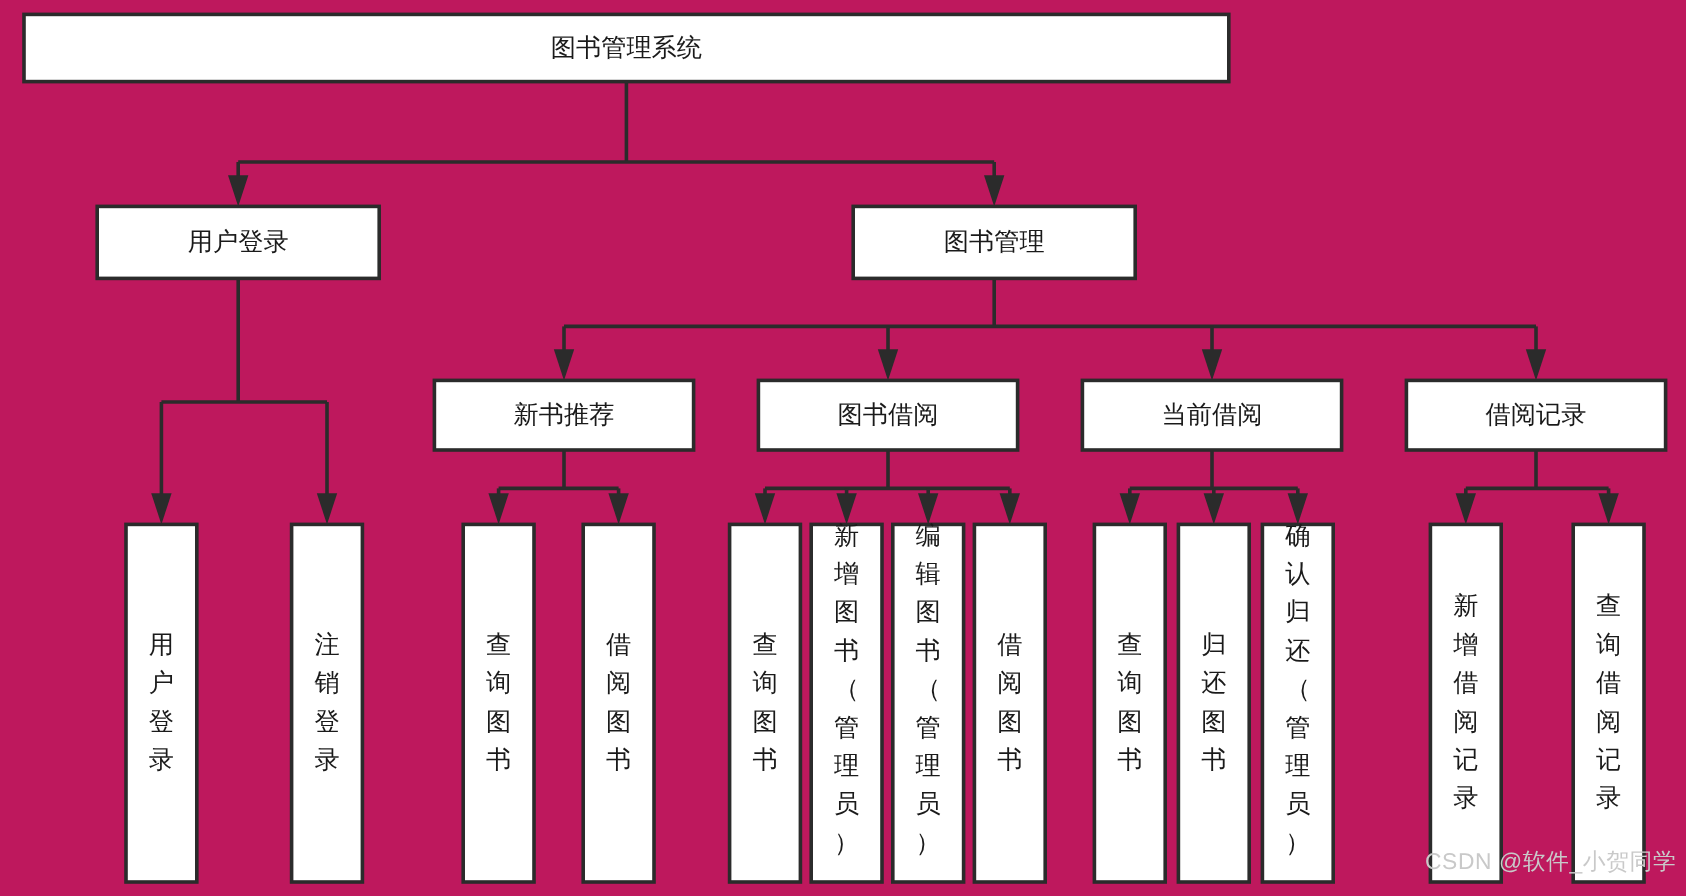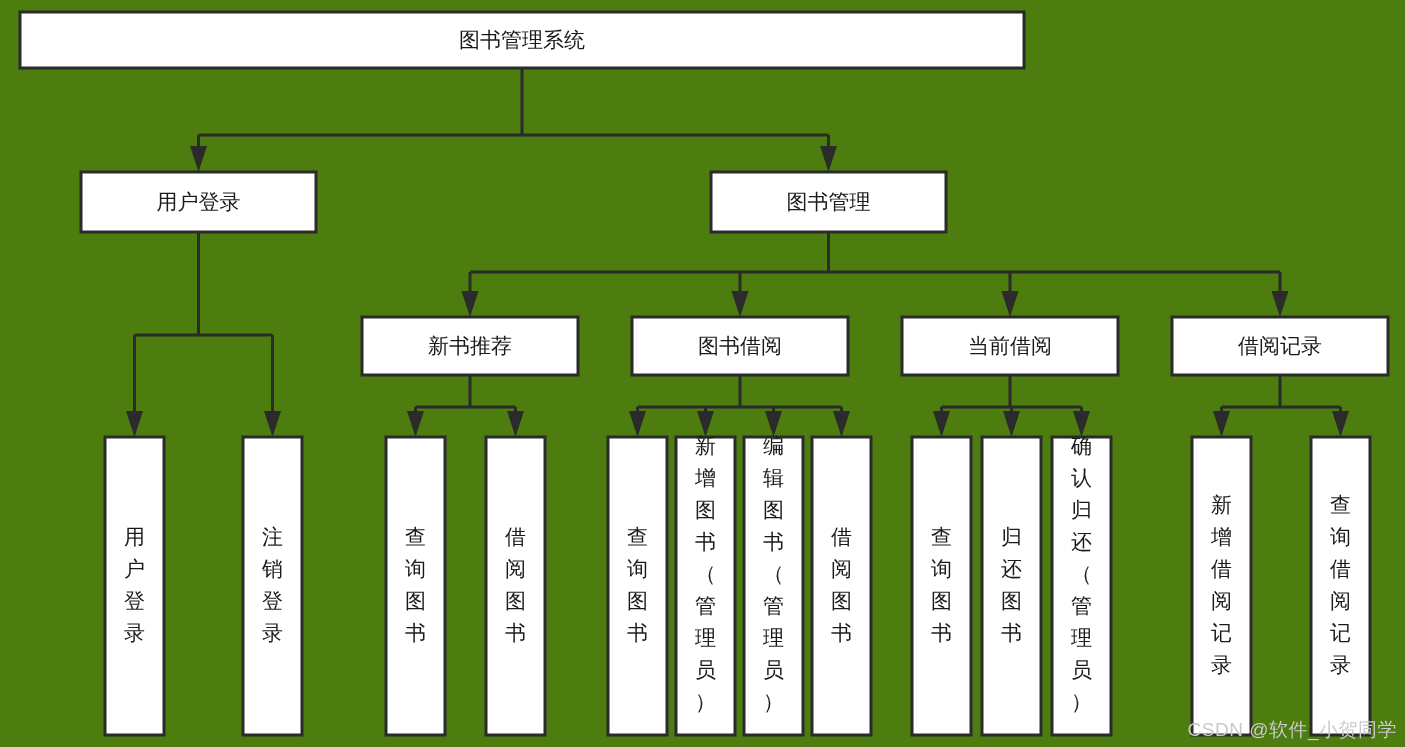--- a/index.html
+++ b/index.html
@@ -11,21 +11,21 @@
   body {
     width: 1405px;
     height: 747px;
     font-family: "Liberation Sans", "DejaVu Sans", sans-serif;
     overflow: hidden;
   }
   #diagram-root {
     position: relative;
     width: 1405px;
     height: 747px;
-    background: #4d7c0f;
+    background: #be185d;
   }
   svg.diagram-canvas {
     position: absolute;
     left: 0;
     top: 0;
     width: 1405px;
     height: 747px;
     display: block;
   }
   .node-box {
@@ -52,21 +52,21 @@
     fill: none;
     stroke-linecap: butt;
   }
   .connector-arrow {
     fill: #2b2b2b;
     stroke: none;
   }
   .watermark-text {
     position: absolute;
     right: 8px;
-    bottom: 4px;
+    bottom: 16px;
     color: #c9c9c9;
     font-size: 19px;
     font-family: "Liberation Sans", "DejaVu Sans", sans-serif;
     letter-spacing: 0.5px;
     white-space: nowrap;
     user-select: none;
   }
 </style>
 </head>
 <body>

